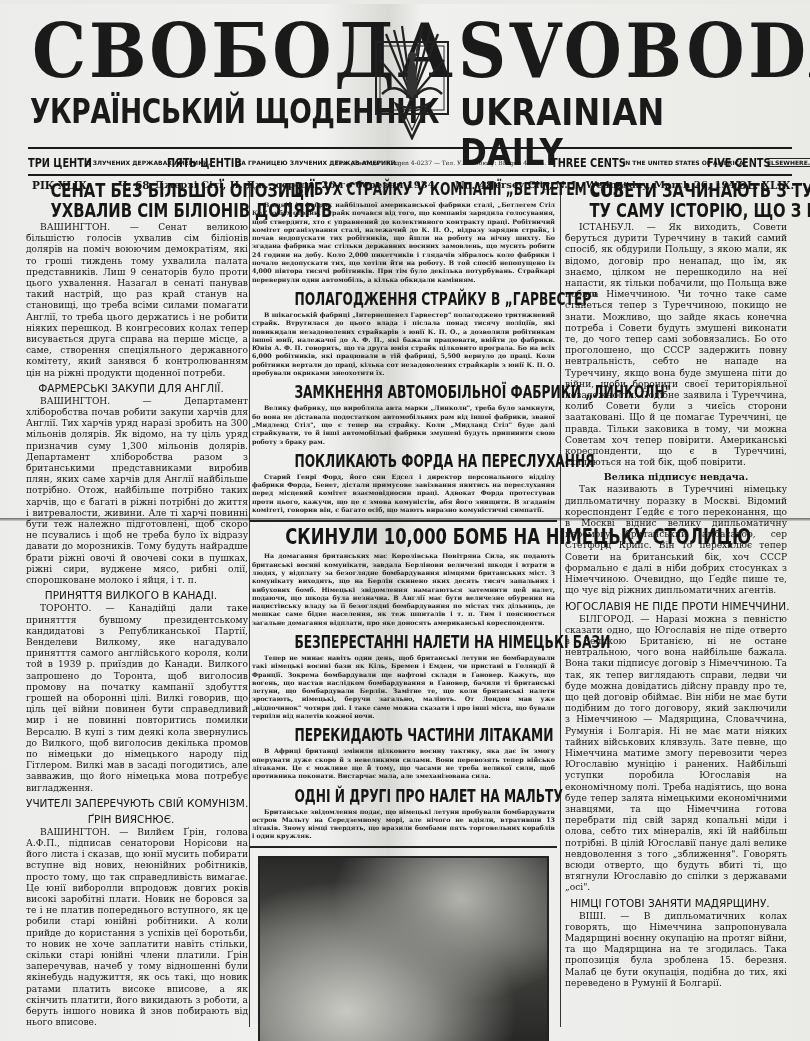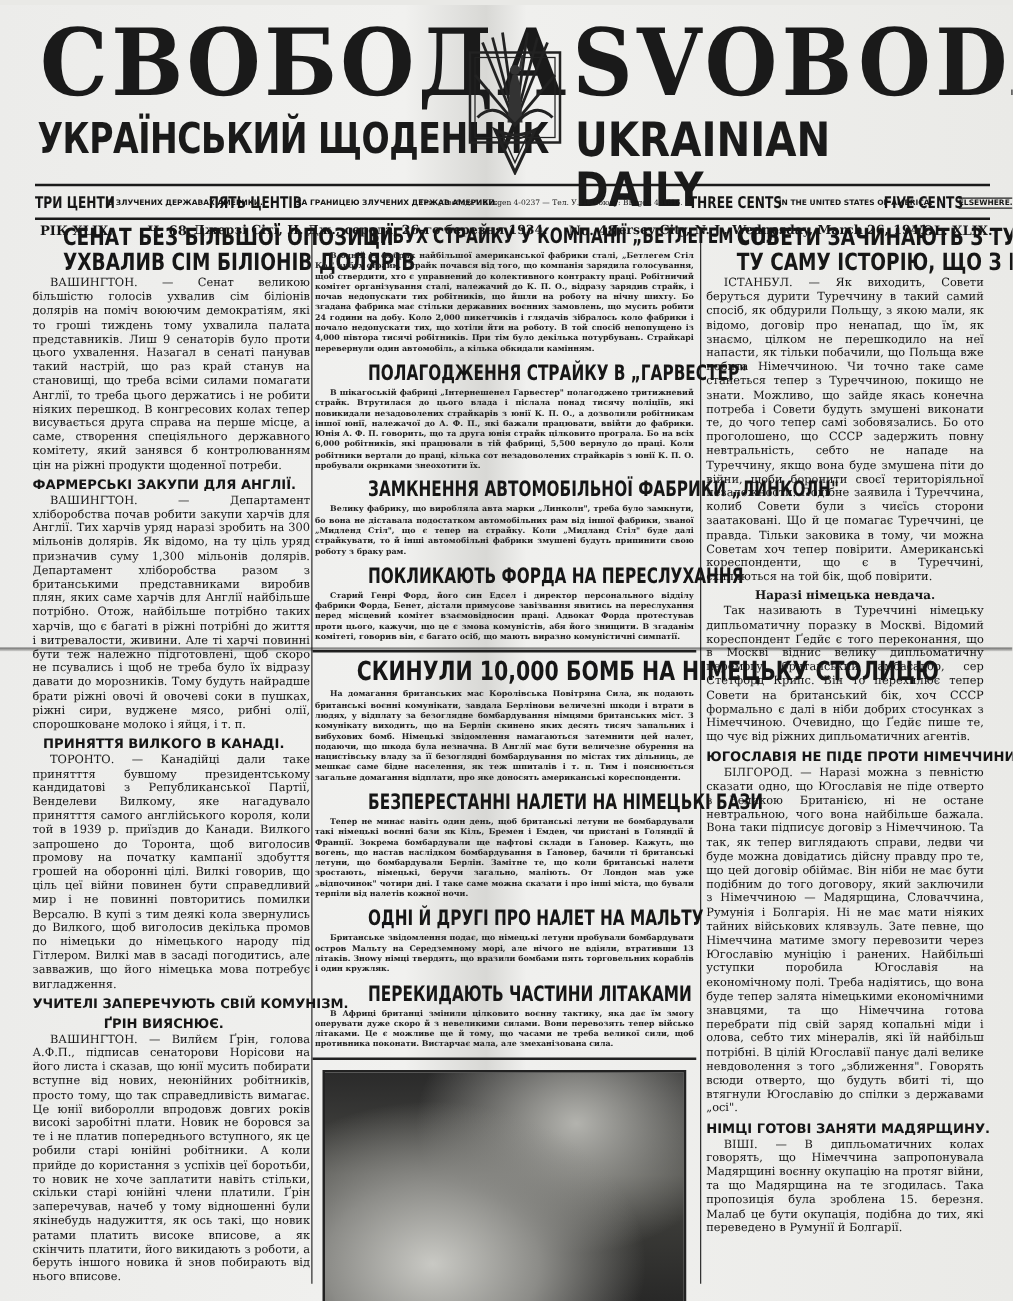--- a/index.html
+++ b/index.html
@@ -75,21 +75,21 @@
     font-family: "DejaVu Sans", sans-serif; font-weight: bold;
     font-size: 19px; line-height: 20px; text-align: center;
     transform: scaleX(0.78); transform-origin: center top; white-space: nowrap;
   }
   .hl-mid {
     font-family: "DejaVu Sans", sans-serif; font-weight: bold;
     font-size: 17px; line-height: 19px; text-align: center; white-space: nowrap;
     transform: scaleX(0.72); transform-origin: center top;
   }
   .hl-sub {
-    font-family: "DejaVu Sans", sans-serif; font-weight: bold;
+    font-family: "DejaVu Sans", sans-serif; font-weight: normal;
     font-size: 10.5px; line-height: 13px; text-align: center; white-space: nowrap;
     margin: 3px 12px 1px 0;
   }
   .hl-ital {
     font-family: "DejaVu Serif", serif; font-weight: bold;
     font-size: 9.5px; line-height: 12px; text-align: center; margin: 3px 0 1px 0;
   }
   .body-l {
     font-size: 9.1px; line-height: 11.2px; text-align: justify;
     text-indent: 14px; hyphens: auto;
@@ -214,42 +214,42 @@
     <div style="height:2px; background:#222; margin:6px -2px 4px -2px;"></div>
     <div>
       <div class="hl-big" style="font-size:21px; line-height:22px;">СКИНУЛИ 10,000 БОМБ НА НІМЕЦЬКУ СТОЛИЦЮ</div>
       <p class="body-m" style="margin-top:4px;">На домагання британських мас Королівська Повітряна Сила, як подають британські воєнні комунікати, завдала Берлінови величезні шкоди і втрати в людях, у відплату за безоглядне бомбардування німцями британських міст. З комунікату виходить, що на Берлін скинено яких десять тисяч запальних і вибухових бомб. Німецькі звідомлення намагаються затемнити цей налет, подаючи, що шкода була незначна. В Англії має бути величезне обурення на нацистівську владу за її безоглядні бомбардування по містах тих дільниць, де мешкає саме бідне населення, як теж шпиталів і т. п. Тим і пояснюється загальне домагання відплати, про яке доносять американські кореспонденти.</p>
     </div>
     <div style="margin-top:6px;">
       <div class="hl-mid">БЕЗПЕРЕСТАННІ НАЛЕТИ НА НІМЕЦЬКІ БАЗИ</div>
       <p class="body-m" style="margin-top:2px;">Тепер не минає навіть один день, щоб британські летуни не бомбардували такі німецькі воєнні бази як Кіль, Бремен і Емден, чи пристані в Голяндії й Франції. Зокрема бомбардували ще нафтові склади в Ґановер. Кажуть, що вогень, що настав наслідком бомбардування в Ґановер, бачили ті британські летуни, що бомбардували Берлін. Замітне те, що коли британські налети зростають, німецькі, беручи загально, маліють. От Лондон мав уже „відпочинок" чотири дні. І таке саме можна сказати і про інші міста, що бували терпіли від налетів кожної ночи.</p>
     </div>
     <div style="margin-top:6px;">
+      <div class="hl-mid">ПЕРЕКИДАЮТЬ ЧАСТИНИ ЛІТАКАМИ</div>
+      <p class="body-m" style="margin-top:2px;">В Африці британці змінили цілковито воєнну тактику, яка дає їм змогу оперувати дуже скоро й з невеликими силами. Вони перевозять тепер військо літаками. Це є можливе ще й тому, що часами не треба великої сили, щоб противника поконати. Вистарчає мала, але змеханізована сила.</p>
+    </div>
+    <div style="margin-top:6px;">
       <div class="hl-mid">ОДНІ Й ДРУГІ ПРО НАЛЕТ НА МАЛЬТУ</div>
       <p class="body-m" style="margin-top:2px;">Британське звідомлення подає, що німецькі летуни пробували бомбардувати остров Мальту на Середземному морі, але нічого не вдіяли, втративши 13 літаків. Зноwу німці твердять, що вразили бомбами пять торговельних кораблів і один кружляк.</p>
-    </div>
-    <div style="margin-top:6px;">
-      <div class="hl-mid">ПЕРЕКИДАЮТЬ ЧАСТИНИ ЛІТАКАМИ</div>
-      <p class="body-m" style="margin-top:2px;">В Африці британці змінили цілковито воєнну тактику, яка дає їм змогу оперувати дуже скоро й з невеликими силами. Вони перевозять тепер військо літаками. Це є можливе ще й тому, що часами не треба великої сили, щоб противника поконати. Вистарчає мала, але змеханізована сила.</p>
     </div>
     <div style="height:2px; background:#222; margin:5px -2px 0 -2px;"></div>
     <div class="photo">
       
     </div>
 
   </div>
 
   <div class="col col-right">
     <div>
       <div class="hl-big">СОВЕТИ ЗАЧИНАЮТЬ З ТУРЕЧЧИНОЮ</div>
       <div class="hl-big">ТУ САМУ ІСТОРІЮ, ЩО З ПОЛЬЩЕЮ</div>
       <p class="body-l" style="margin-top:2px;">ІСТАНБУЛ. — Як виходить, Совети беруться дурити Туреччину в такий самий спосіб, як обдурили Польщу, з якою мали, як відомо, договір про ненапад, що їм, як знаємо, цілком не перешкодило на неї напасти, як тільки побачили, що Польща вже побита Німеччиною. Чи точно таке саме станеться тепер з Туреччиною, покищо не знати. Можливо, що зайде якась конечна потреба і Совети будуть змушені виконати те, до чого тепер самі зобовязались. Бо ото проголошено, що СССР задержить повну невтральність, себто не нападе на Туреччину, якщо вона буде змушена піти до війни, щоби боронити своєї територіяльної незалежности. Подібне заявила і Туреччина, колиб Совети були з чиєїсь сторони заатаковані. Що й це помагає Туреччині, це правда. Тільки заковика в тому, чи можна Советам хоч тепер повірити. Американські кореспонденти, що є в Туреччині, схиляються на той бік, щоб повірити.</p>
     </div>
     <div>
-      <div class="hl-ital">Наразі німецька невдача.</div>
+      <div class="hl-ital">Велика підписує невдача.</div>
       <p class="body-l">Так називають в Туреччині німецьку дипльоматичну поразку в Москві. Відомий кореспондент Ґедйє є того переконання, що в Москві віднис велику дипльоматичну перемогу британський амбасадор, сер Стетфорд Крипс. Він то перехилює тепер Совети на британський бік, хоч СССР формально є далі в ніби добрих стосунках з Німеччиною. Очевидно, що Ґедйє пише те, що чує від ріжних дипльоматичних агентів.</p>
     </div>
     <div>
       <div class="hl-sub">ЮГОСЛАВІЯ НЕ ПІДЕ ПРОТИ НІМЕЧЧИНИ.</div>
       <p class="body-l">БІЛГОРОД. — Наразі можна з певністю сказати одно, що Югославія не піде отверто з Великою Британією, ні не остане невтральною, чого вона найбільше бажала. Вона таки підписує договір з Німеччиною. Та так, як тепер виглядають справи, ледви чи буде можна довідатись дійсну правду про те, що цей договір обіймає. Він ніби не має бути подібним до того договору, який заключили з Німеччиною — Мадярщина, Словаччина, Румунія і Болгарія. Ні не має мати ніяких тайних військових клявзуль. Зате певне, що Німеччина матиме змогу перевозити через Югославію муніцію і ранених. Найбільші уступки поробила Югославія на економічному полі. Треба надіятись, що вона буде тепер залята німецькими економічними знавцями, та що Німеччина готова перебрати під свій заряд копальні міди і олова, себто тих мінералів, які їй найбільш потрібні. В цілій Югославії панує далі велике невдоволення з того „зближення". Говорять всюди отверто, що будуть вбиті ті, що втягнули Югославію до спілки з державами „осі".</p>
     </div>
     <div>
       <div class="hl-sub">НІМЦІ ГОТОВІ ЗАНЯТИ МАДЯРЩИНУ.</div>
       <p class="body-l">ВІШІ. — В дипльоматичних колах говорять, що Німеччина запропонувала Мадярщині воєнну окупацію на протяг війни, та що Мадярщина на те згодилась. Така пропозиція була зроблена 15. березня. Малаб це бути окупація, подібна до тих, які переведено в Румунії й Болгарії.</p>
     </div>

